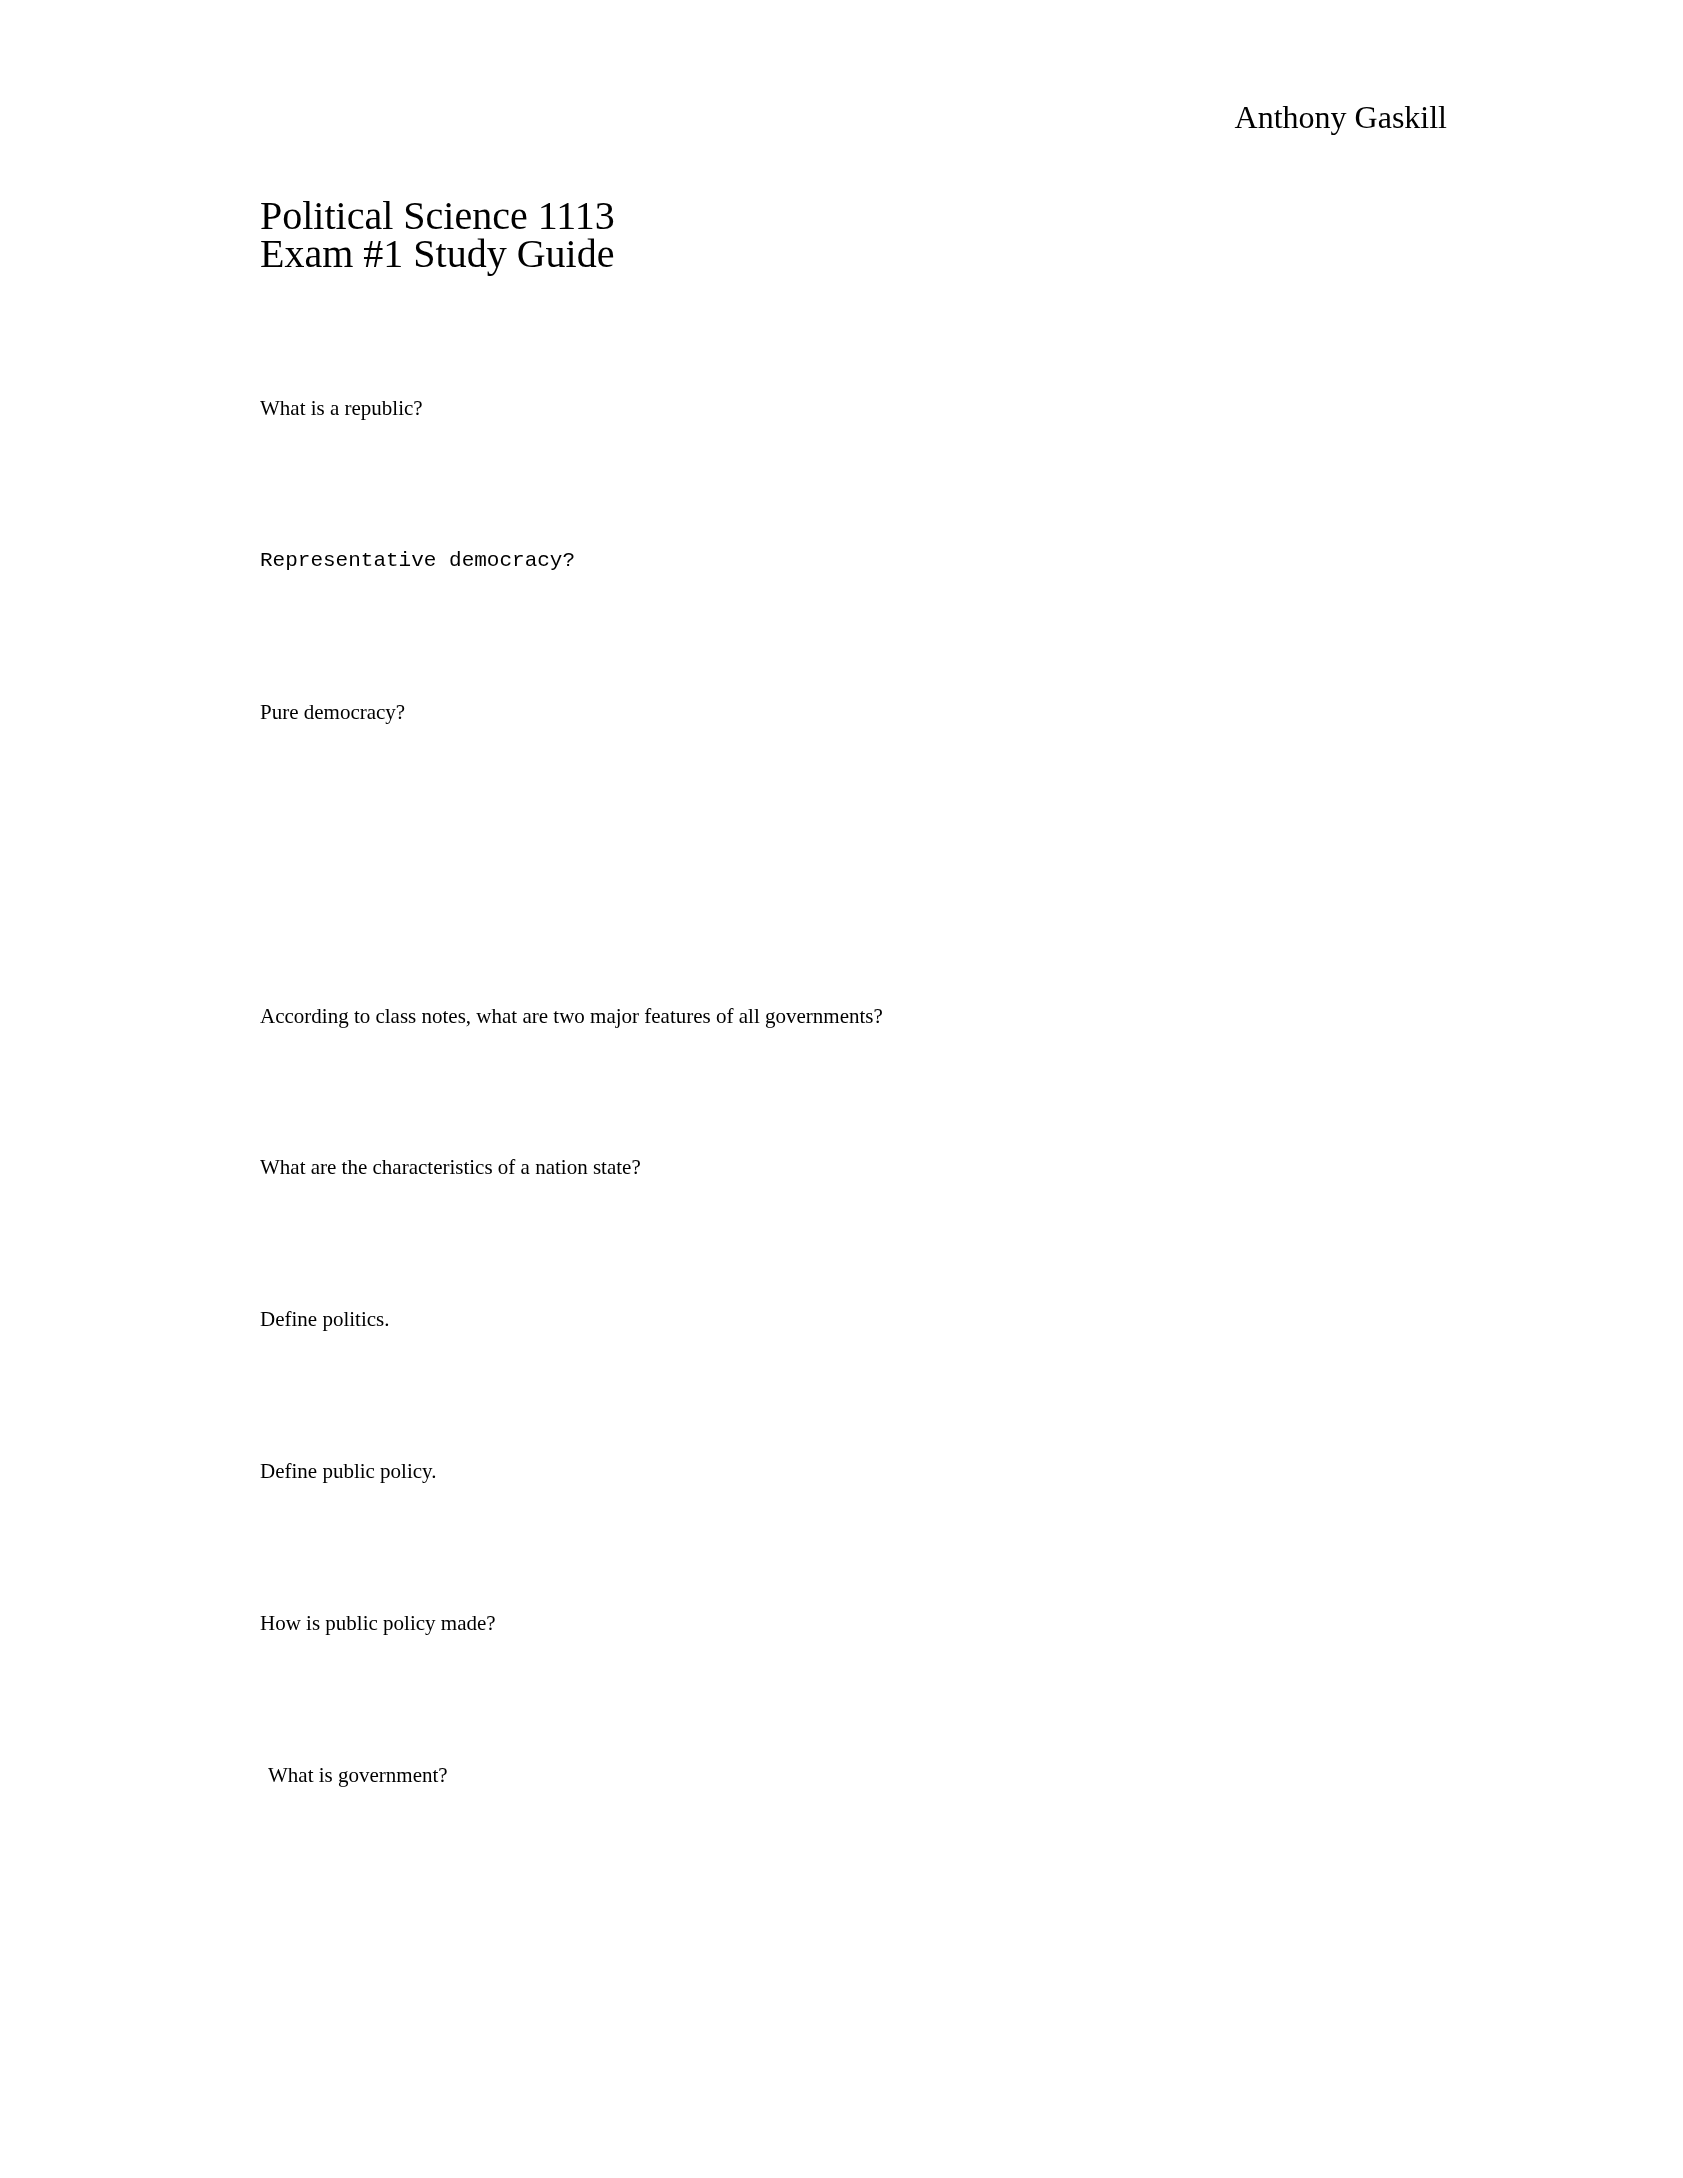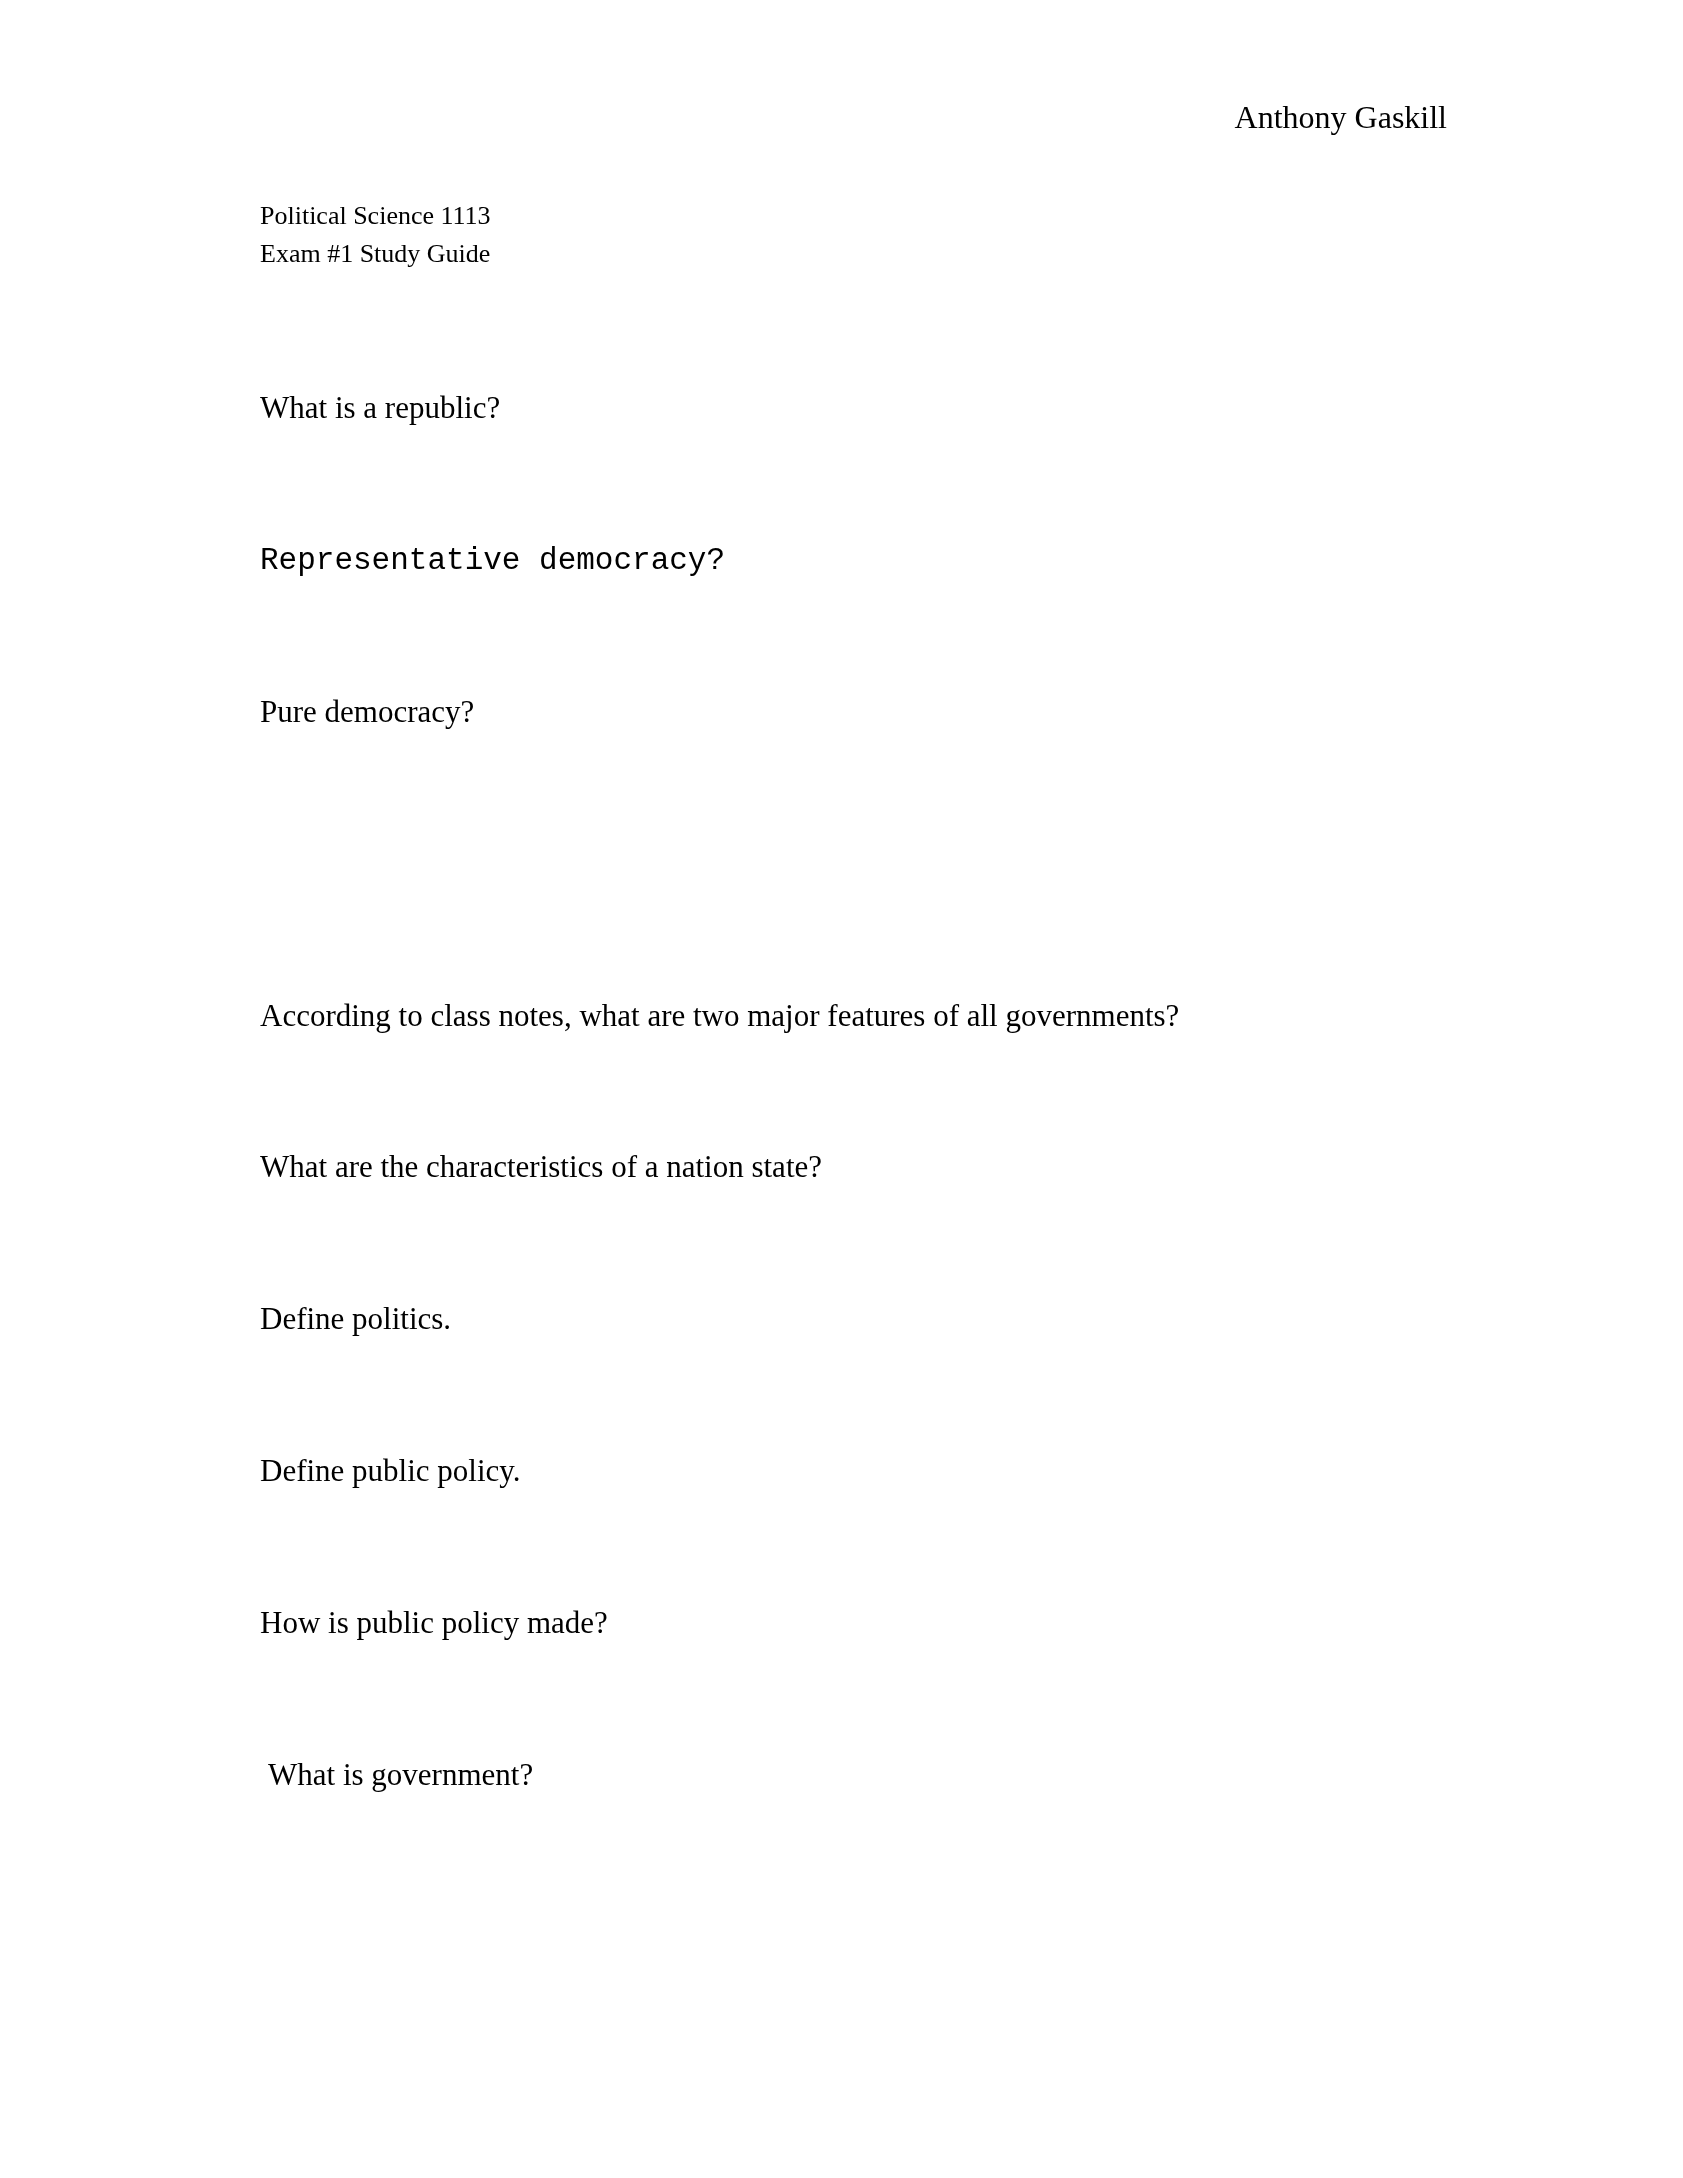--- a/index.html
+++ b/index.html
@@ -28,37 +28,37 @@
       top: 97px;
       right: 248px;
       font-size: 32px;
       line-height: 40px;
       white-space: nowrap;
     }
     .course-block {
       position: absolute;
       left: 248px;
       top: 197px;
-      font-size: 26px;
+      font-size: 40px;
       line-height: 38px;
     }
     .course-block div {
       white-space: nowrap;
     }
     .questions {
       position: absolute;
       left: 248px;
       top: 0;
       width: 1287px;
       height: 2178px;
     }
     .question {
       position: absolute;
       left: 0;
-      font-size: 31px;
+      font-size: 21px;
       line-height: 40px;
       white-space: nowrap;
     }
   </style>
 </head>
 <body>
 
 <div class="page">
 
   <div class="author">Anthony Gaskill</div>

